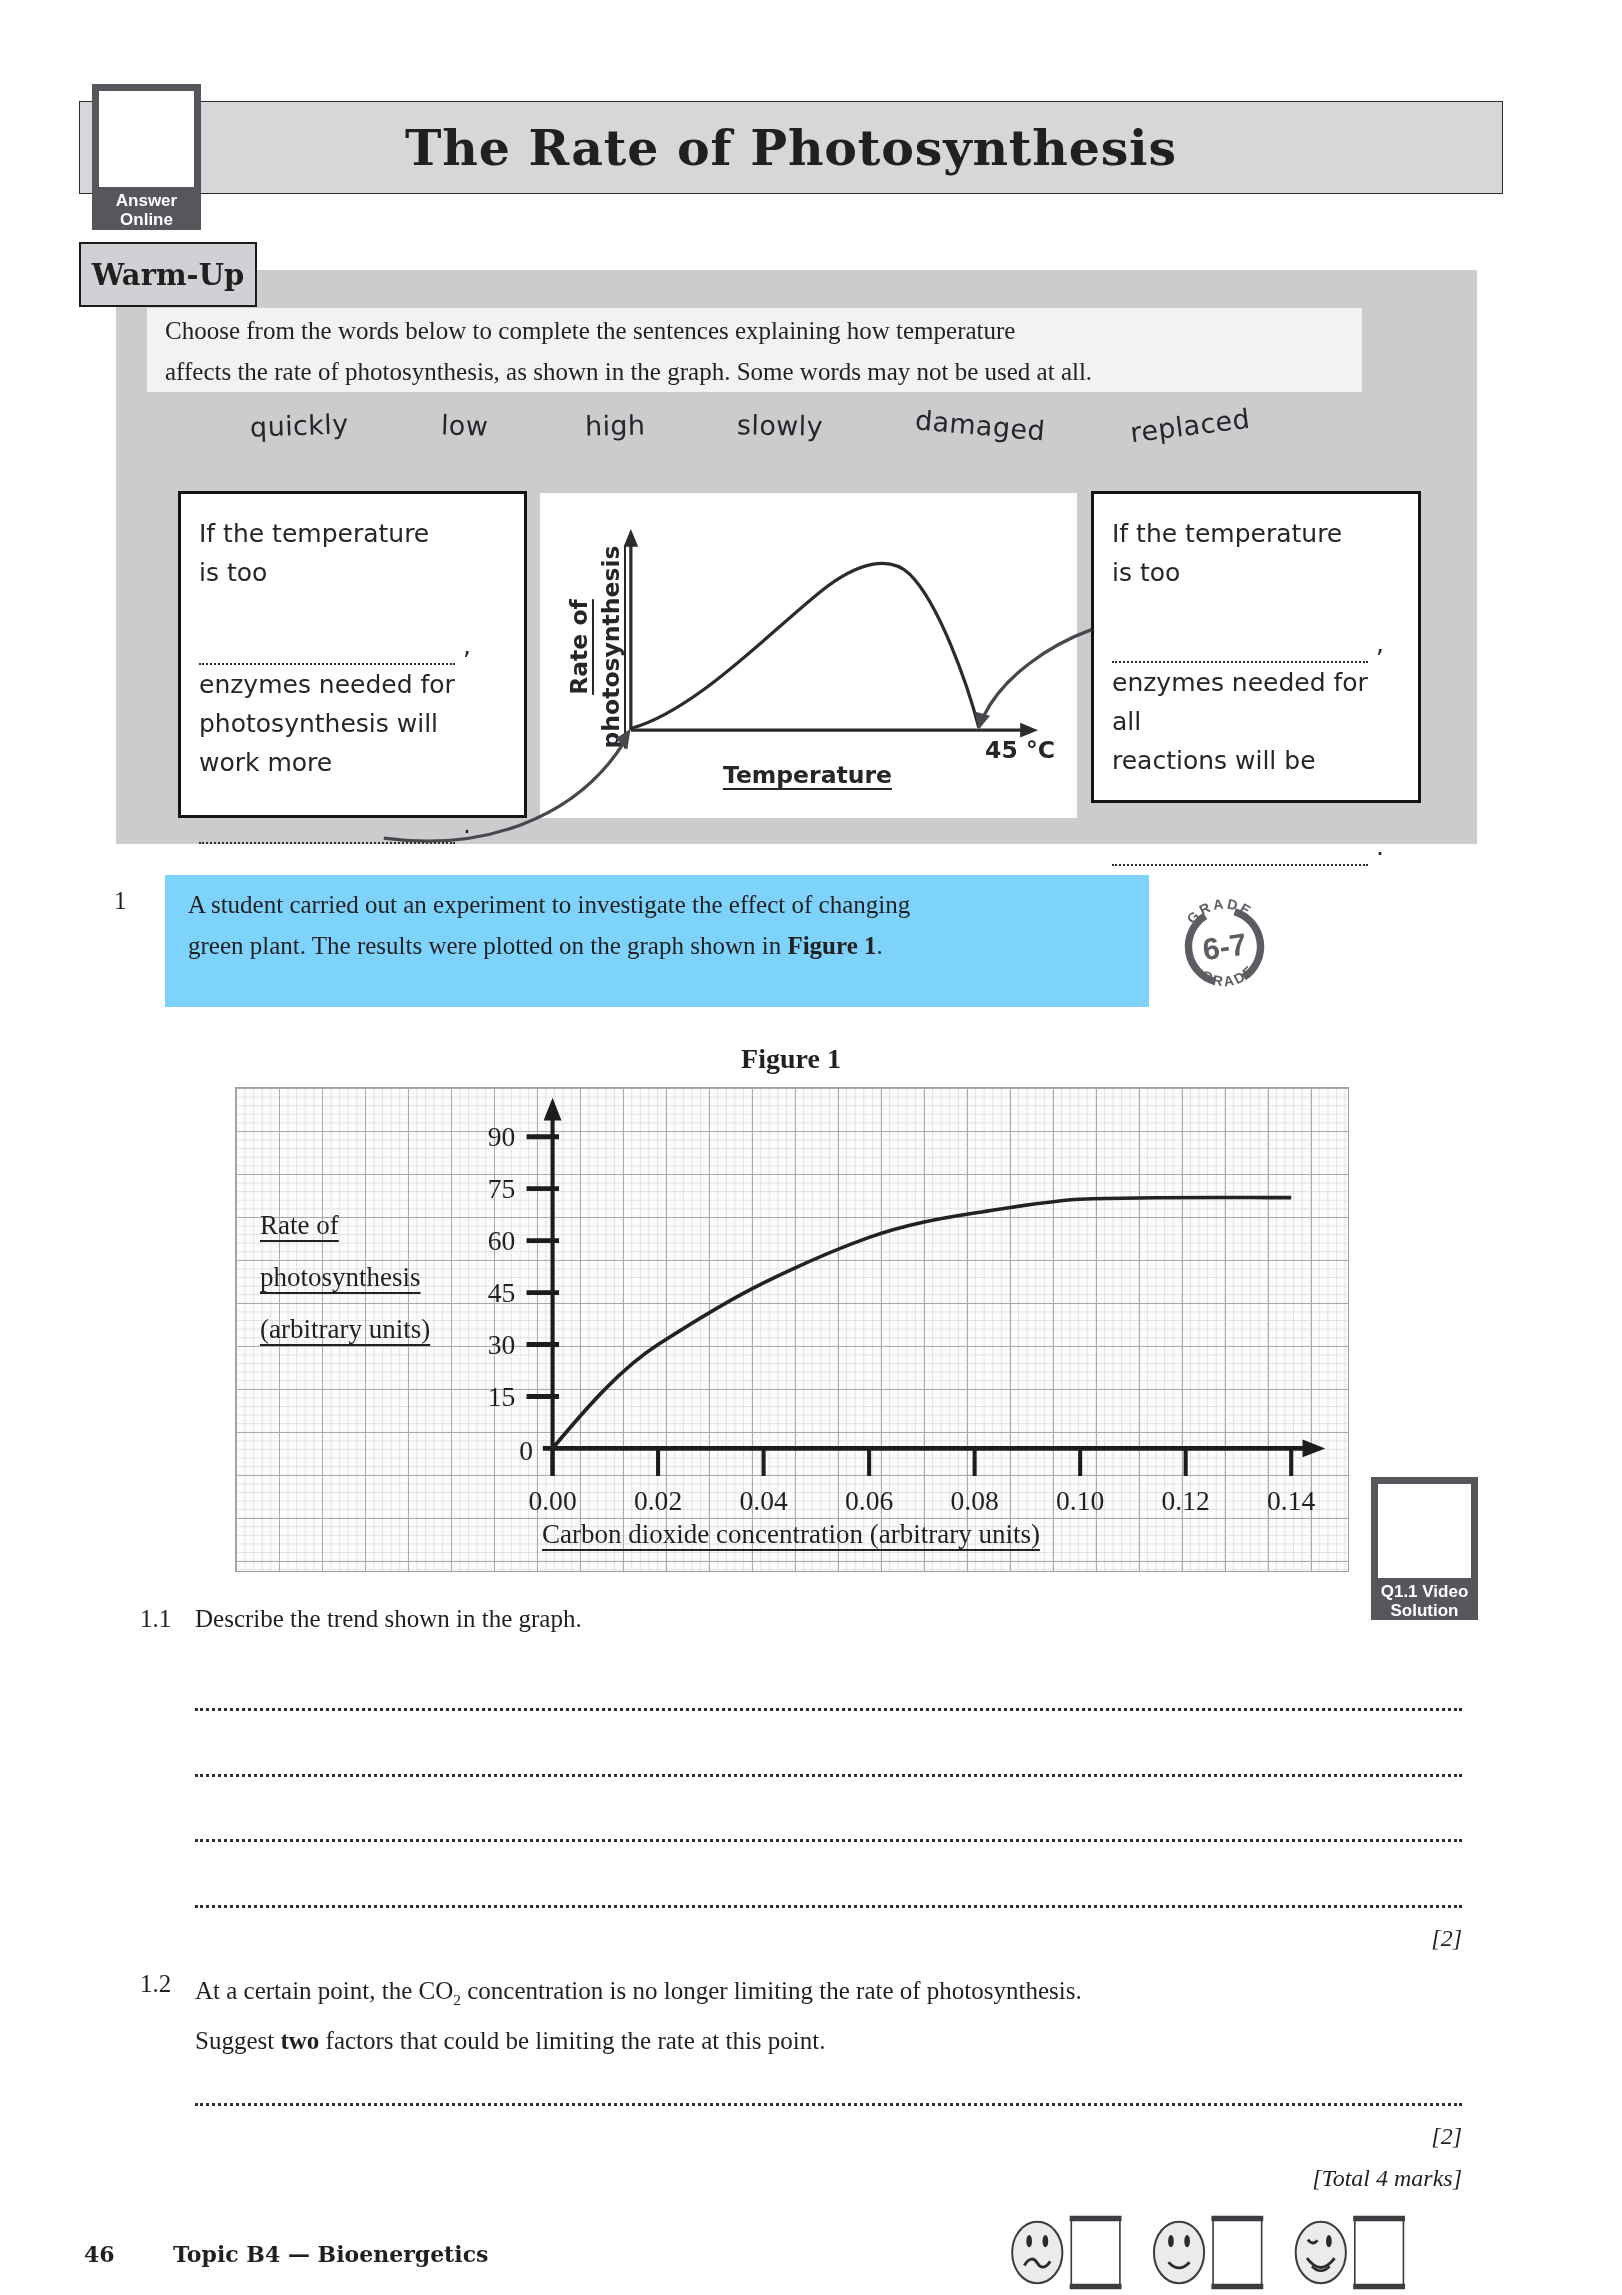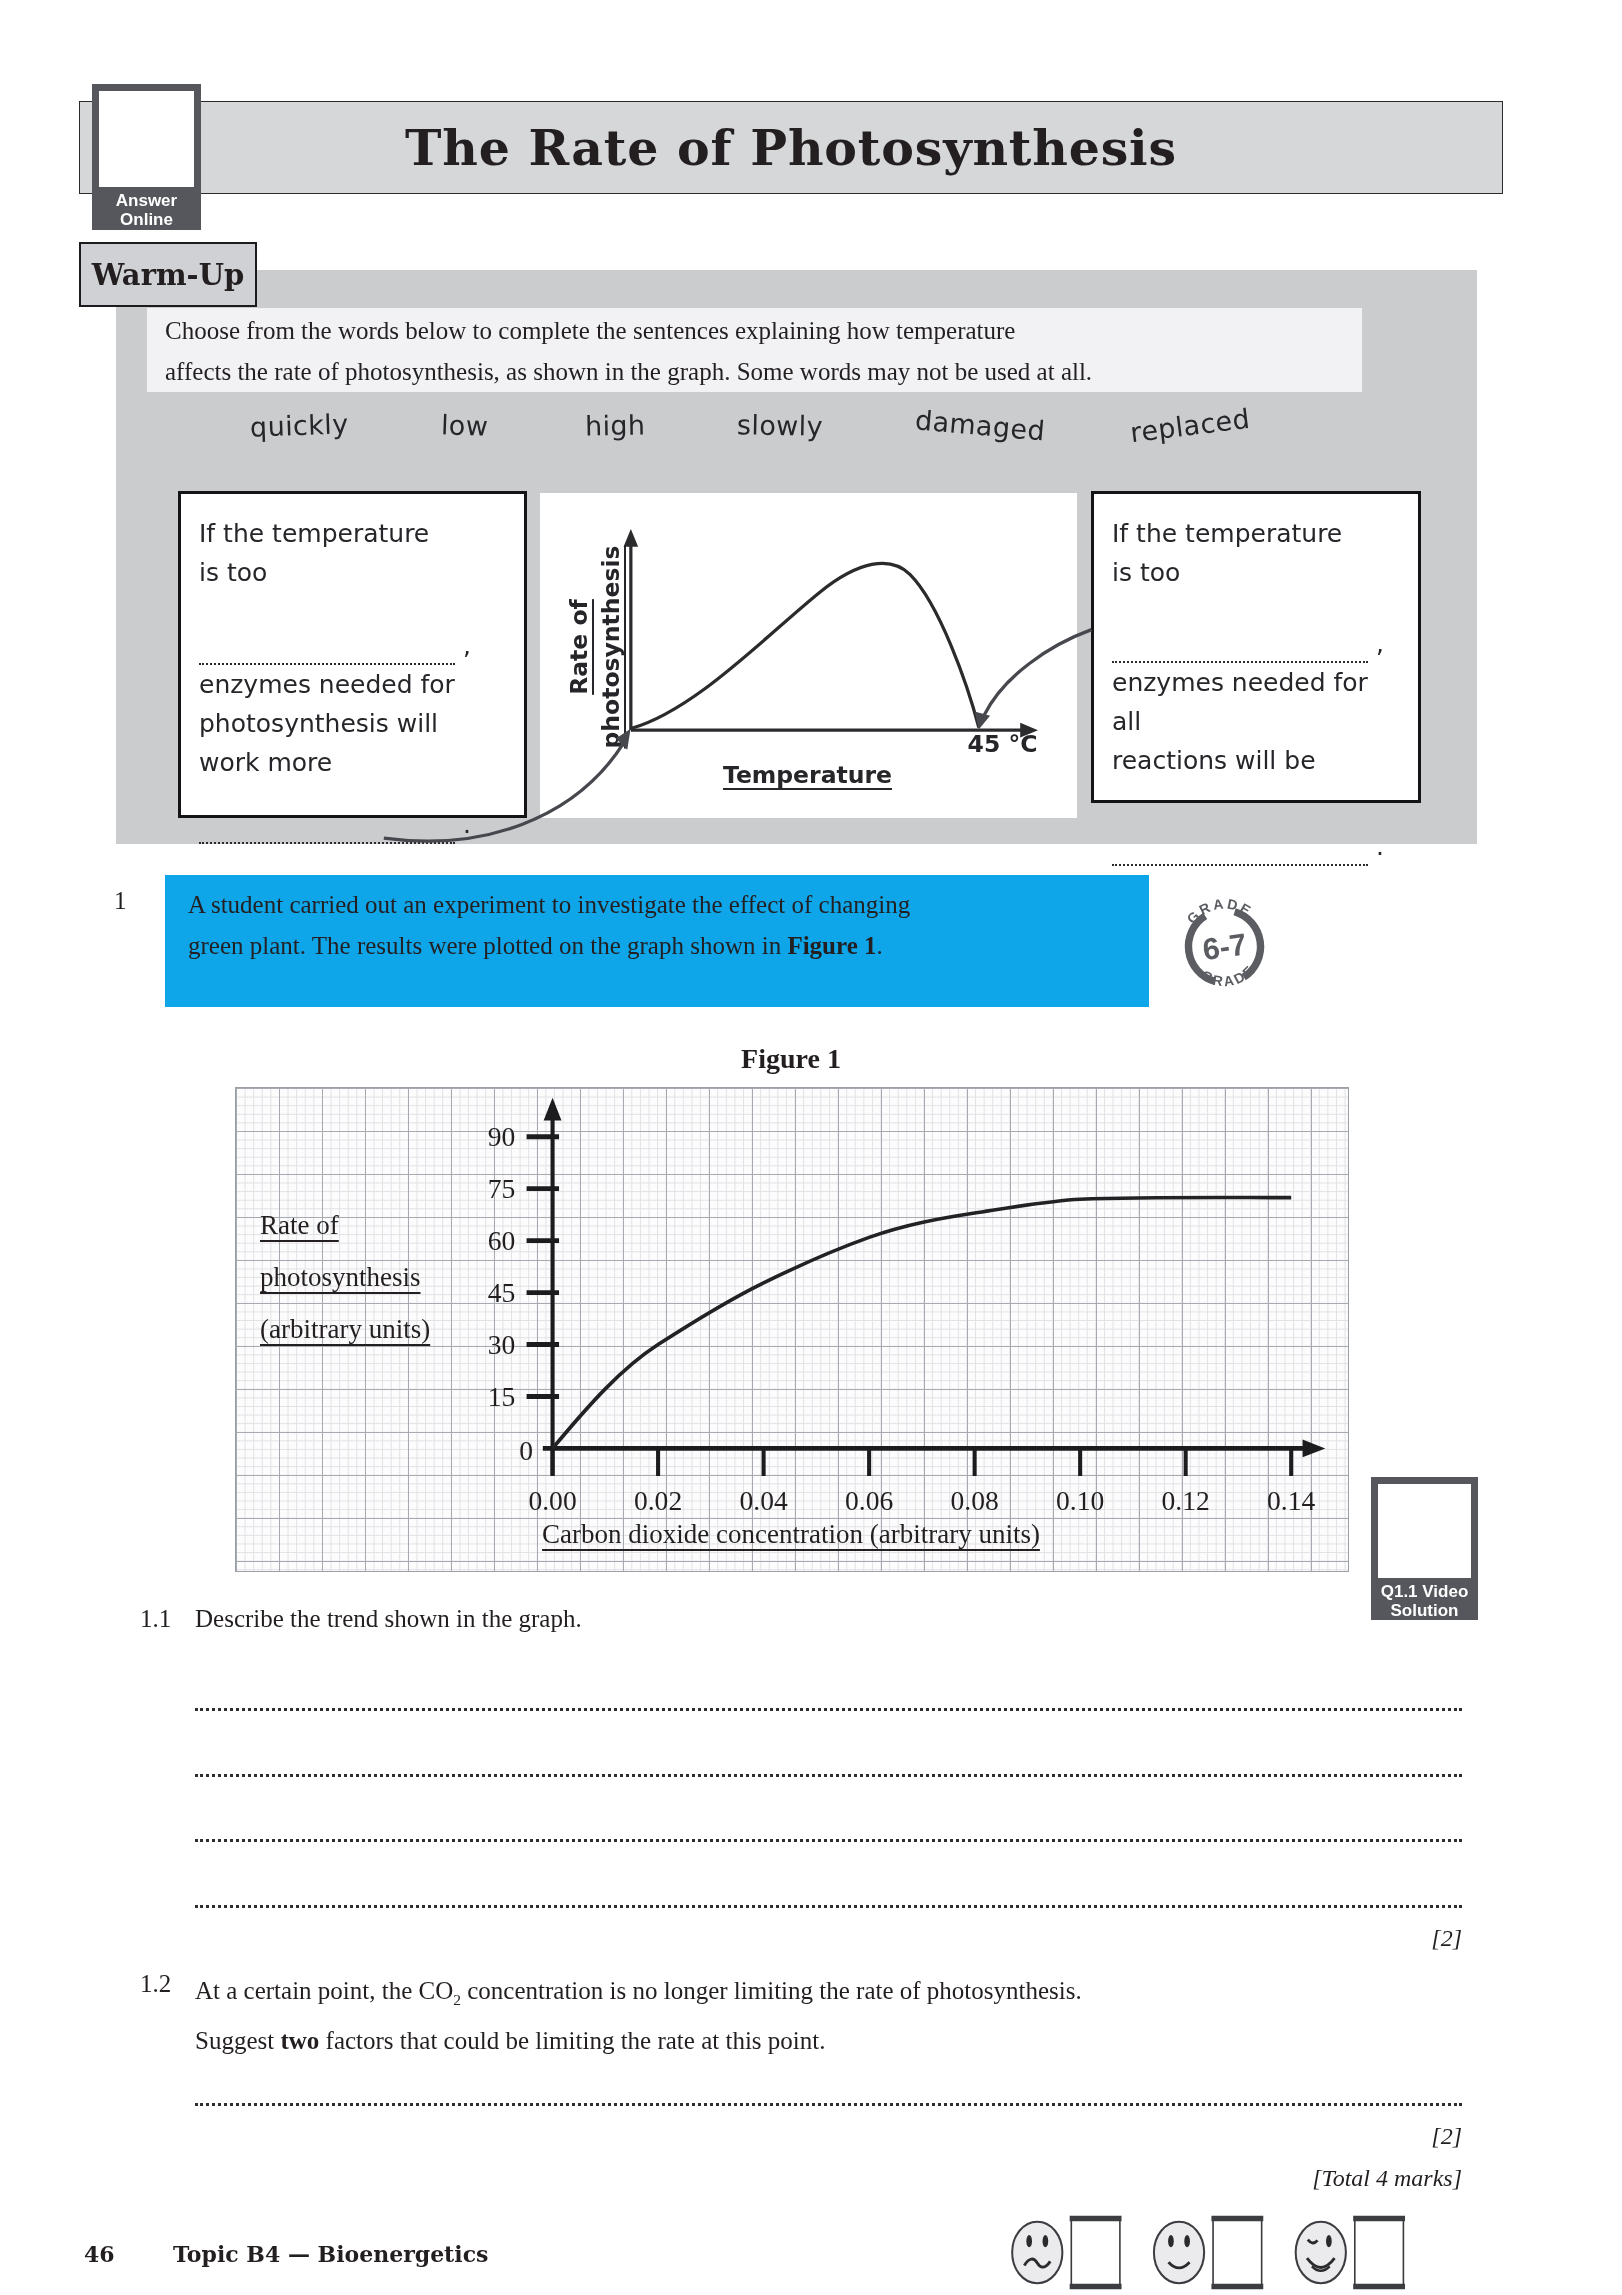--- a/index.html
+++ b/index.html
@@ -36,21 +36,21 @@
   .fill-box{background:#fff;border:3.2px solid #141416;box-sizing:border-box;
             padding:19.5px 18px;font-size:25px;line-height:39px;}
   .dotrow{display:flex;align-items:flex-end;}
   .dotrow .dots{flex:0 0 auto;width:256px;height:18px;border-bottom:2.4px dotted #2b2b2e;margin-right:8px;}
   .sketch-box{left:424px;top:223px;width:537px;height:325px;background:#fff;}
   .sk-lbl{position:absolute;font-size:23.5px;font-weight:bold;text-decoration:underline;
           text-underline-offset:4.9px;text-align:center;}
   .connector{left:0;top:0;width:1361px;height:574px;z-index:4;pointer-events:none;}
 
   
-  .q1-box{left:165px;top:875px;width:984px;height:132px;background:#0ea5e9;
+  .q1-box{left:165px;top:875px;width:984px;height:132px;background:#7dd3fc;
           font-size:25px;line-height:41px;padding:9px 0 0 23px;box-sizing:border-box;}
   .qnum{font-size:25px;}
 
   
   .fig-title{left:235px;top:1043px;width:1112px;text-align:center;font-size:28px;font-weight:bold;}
   .paper{left:235px;top:1087px;width:1112px;height:483px;background-color:#fcfcfd;
          border:0.8px solid #9aa0a6;
          background-image:
            linear-gradient(#a7abb1 0.8px, transparent 0.8px),
            linear-gradient(90deg,#a7abb1 0.8px, transparent 0.8px),
@@ -128,21 +128,21 @@
         <line x1="112" y1="292" x2="598" y2="292" stroke="#2b2b2e" stroke-width="4"></line>
         <polygon points="614,292 592,283 592,301" fill="#2b2b2e"></polygon>
 
         <path d="M112,290 C190,268 276,178 345,122 C392,84 432,76 456,100 C492,136 527,235 541,289" fill="none" stroke="#2b2b2e" stroke-width="4"></path>
       </svg>
       <div class="sk-lbl hand" style="left:-49px;top:122px;width:208px;transform:rotate(-90deg);line-height:32px;">
         <div>Rate of</div>
         <div>photosynthesis</div>
       </div>
       <div class="sk-lbl hand" style="left:162px;top:268px;width:211px;">Temperature</div>
-      <div class="sk-lbl hand" style="left:410px;top:237px;width:105px;text-decoration:none;">45 °C</div>
+      <div class="sk-lbl hand" style="left:410px;top:243px;width:105px;text-decoration:none;text-align:right;">45 °C</div>
     </div>
 
     <div class="abs fill-box hand" style="left:975px;top:221px;width:330px;height:312px;">
       <div>If the temperature</div>
       <div>is too</div>
       <div class="dotrow" style="margin-top:32px;">
         <span class="dots"></span>
         <span>,</span>
       </div>
       <div>enzymes needed for all</div>

